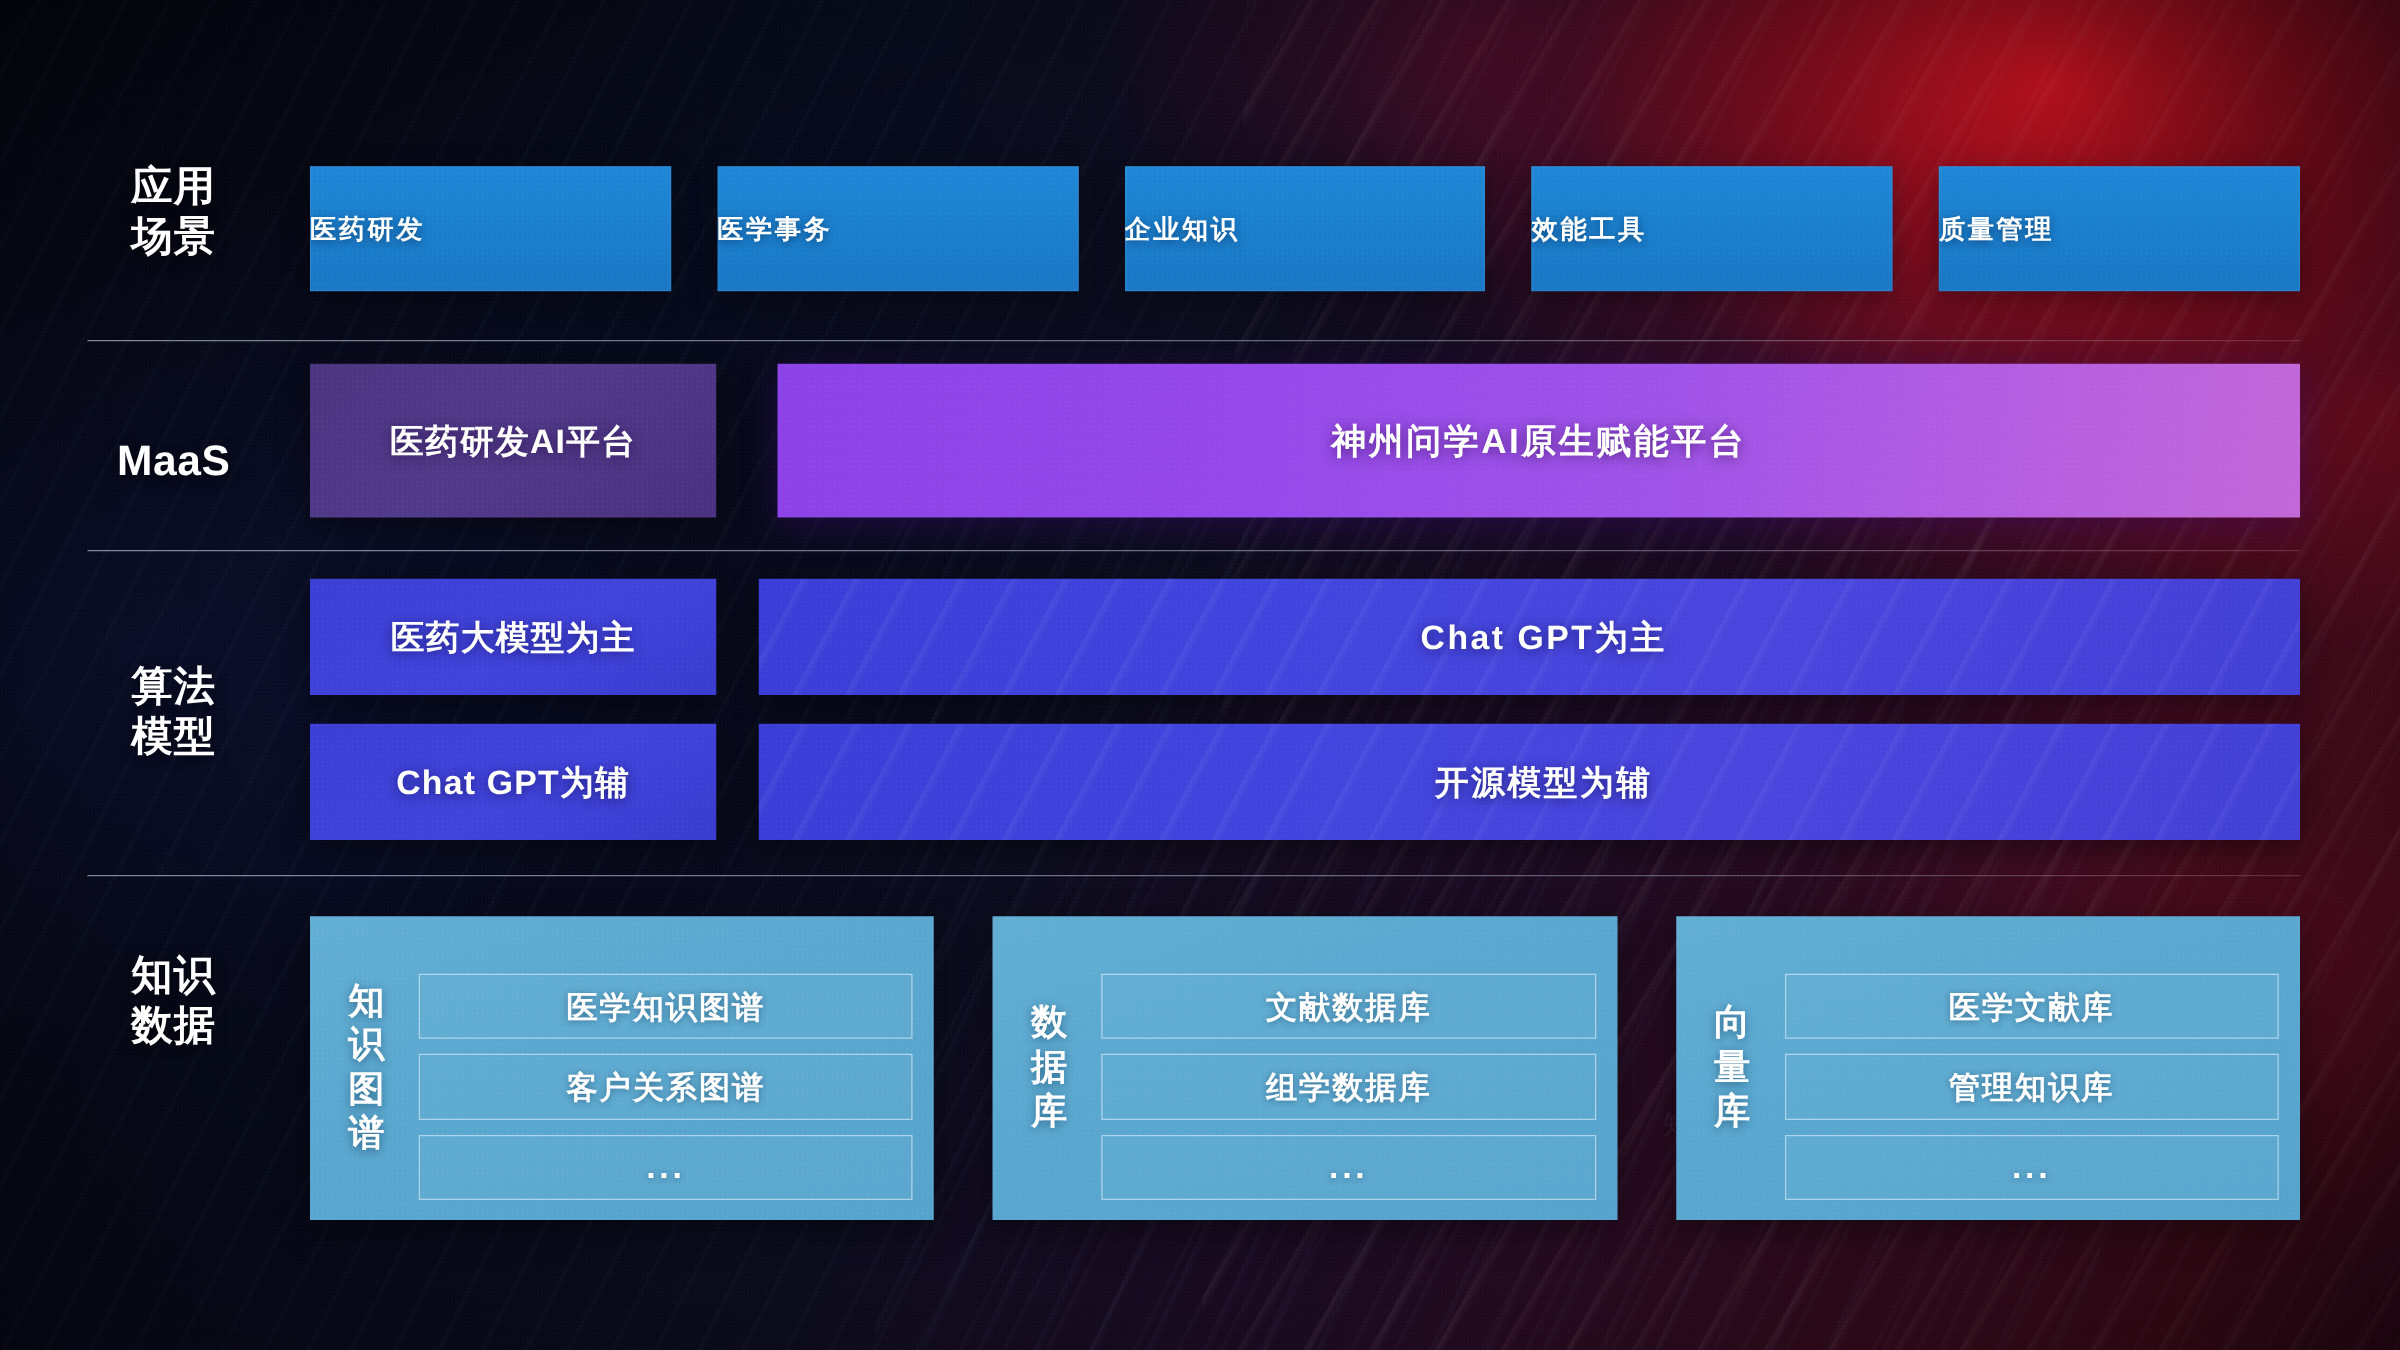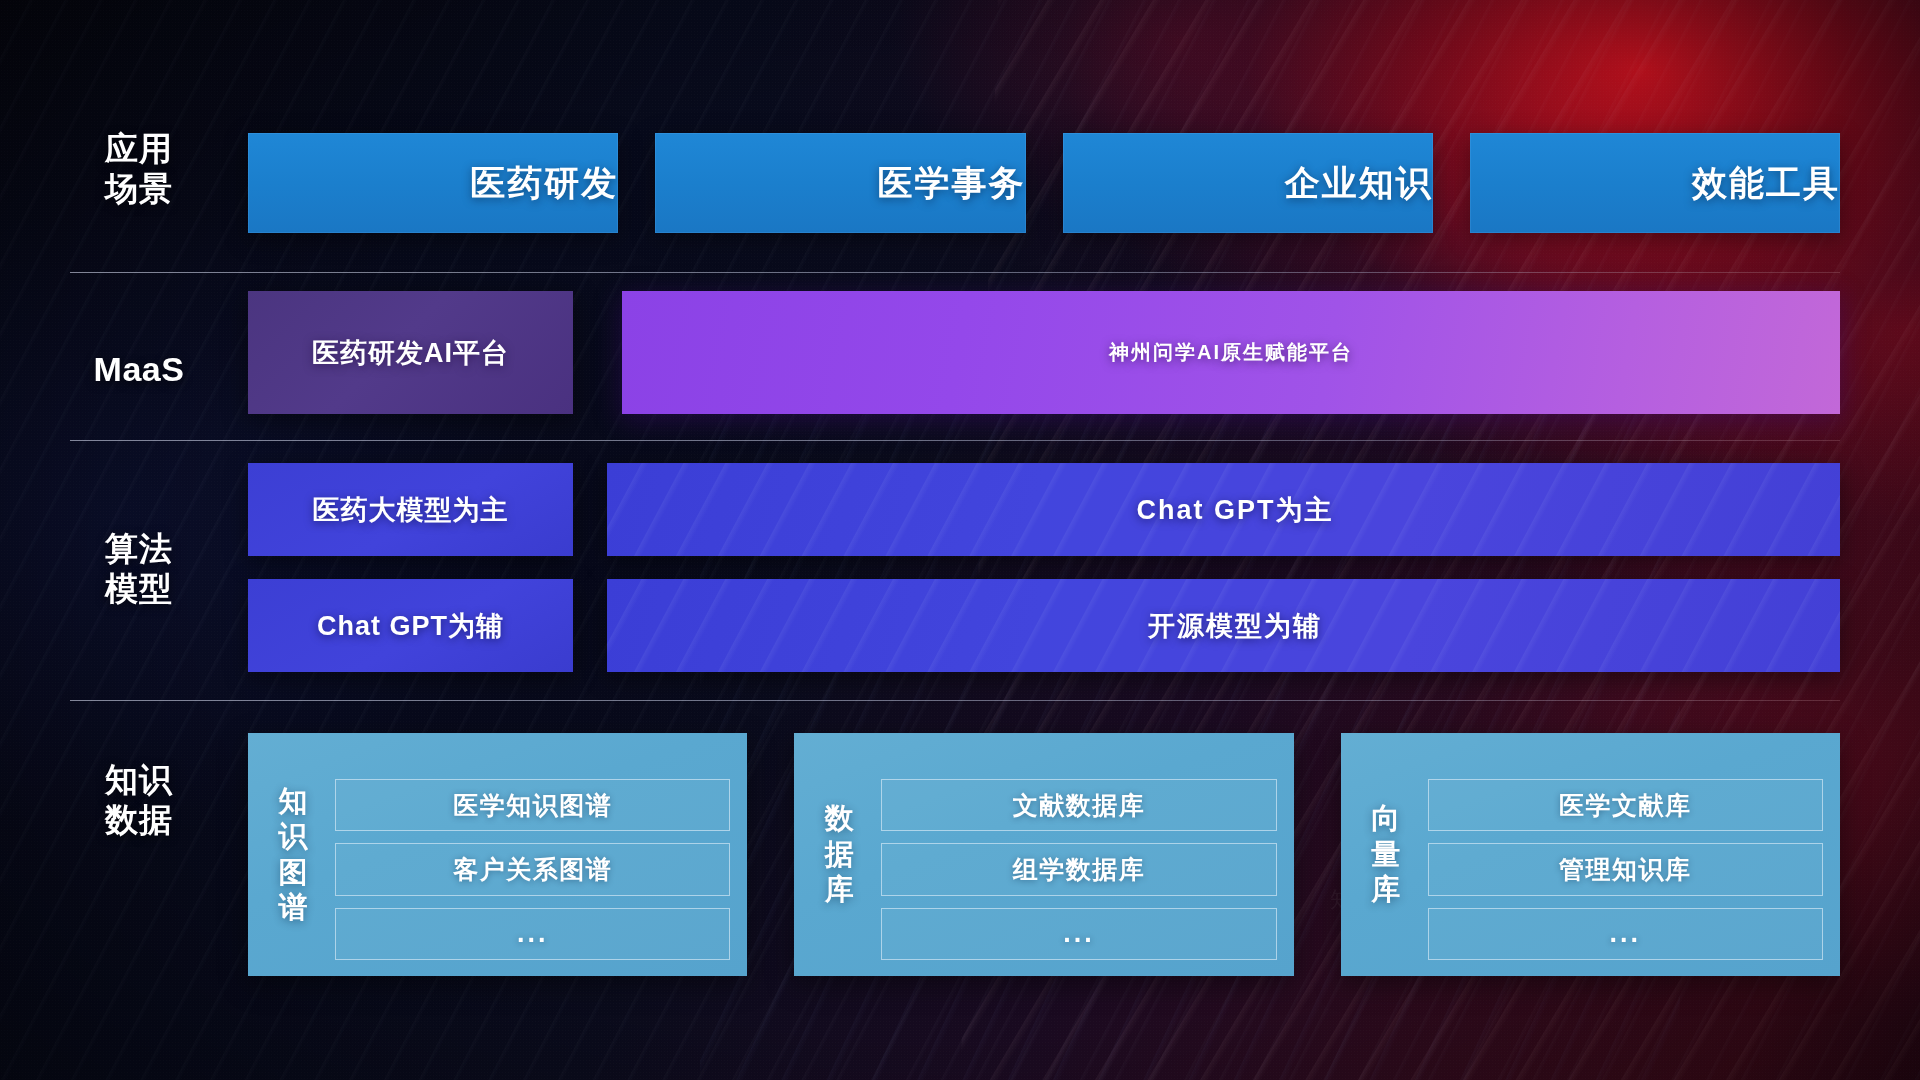--- a/index.html
+++ b/index.html
@@ -121,31 +121,30 @@
     position: absolute;
     left: 248px; top: 133px;
     width: 1592px; height: 100px;
     display: flex;
     gap: 37px;
   }
   .scn-box {
     flex: 1 1 0;
     display: flex;
     align-items: center;
-    justify-content: flex-end;
+    justify-content: flex-start;
     background: linear-gradient(180deg, #1f87d6 0%, #1b7fcd 50%, #1a77c4 100%);
     color: #fff;
-    font-size: 35px;
+    font-size: 21px;
     font-weight: bold;
     letter-spacing: 2px;
     box-shadow: 0 0 0 1px rgba(120,190,255,0.16) inset,
                 0 6px 22px rgba(0,0,0,0.35);
     position: relative;
     overflow: hidden;
-    padding-left: 18px;
   }
   .scn-box::after {
     content: "";
     position: absolute; inset: 0;
     background-image: radial-gradient(rgba(255,255,255,0.10) 0.6px, transparent 0.7px);
     background-size: 4px 4px;
     pointer-events: none;
   }
   .scn-box span { position: relative; z-index: 2; text-shadow: 0 2px 8px rgba(0,20,50,0.5); }
 
@@ -162,21 +161,21 @@
     display: flex; align-items: center; justify-content: center;
     background: linear-gradient(135deg, #4b3580 0%, #523a8a 45%, #4a3180 100%);
     color: #fff; font-size: 27px; font-weight: bold; letter-spacing: 1px;
     position: relative; overflow: hidden;
     box-shadow: 0 6px 24px rgba(0,0,0,0.40);
   }
   .maas-right {
     flex: 1 1 auto;
     display: flex; align-items: center; justify-content: center;
     background: linear-gradient(100deg, #8b42e6 0%, #9448ea 28%, #a053e8 58%, #b55fe0 82%, #c268d8 100%);
-    color: #fff; font-size: 20px; font-weight: bold; letter-spacing: 2px;
+    color: #fff; font-size: 28px; font-weight: bold; letter-spacing: 2px;
     position: relative; overflow: hidden;
     box-shadow: 0 6px 26px rgba(60,10,110,0.45);
   }
   .maas-left::after, .maas-right::after {
     content:"";
     position:absolute; inset:0;
     background-image: radial-gradient(rgba(255,255,255,0.11) 0.6px, transparent 0.7px);
     background-size: 4px 4px;
     pointer-events:none;
   }
@@ -315,20 +314,23 @@
       </div>
       <div class="scn-box">
         <span>医学事务</span>
       </div>
       <div class="scn-box">
         <span>企业知识</span>
       </div>
       <div class="scn-box">
         <span>效能工具</span>
       </div>
+      <div class="scn-box">
+        <span>质量管理</span>
+      </div>
     </div>
 
     <div class="row-divider" style="top:272px;"></div>
 
     <div class="row-label en" style="top:335px;">
       <div>MaaS</div>
     </div>
 
     <div class="maas-row">
       <div class="maas-left">

